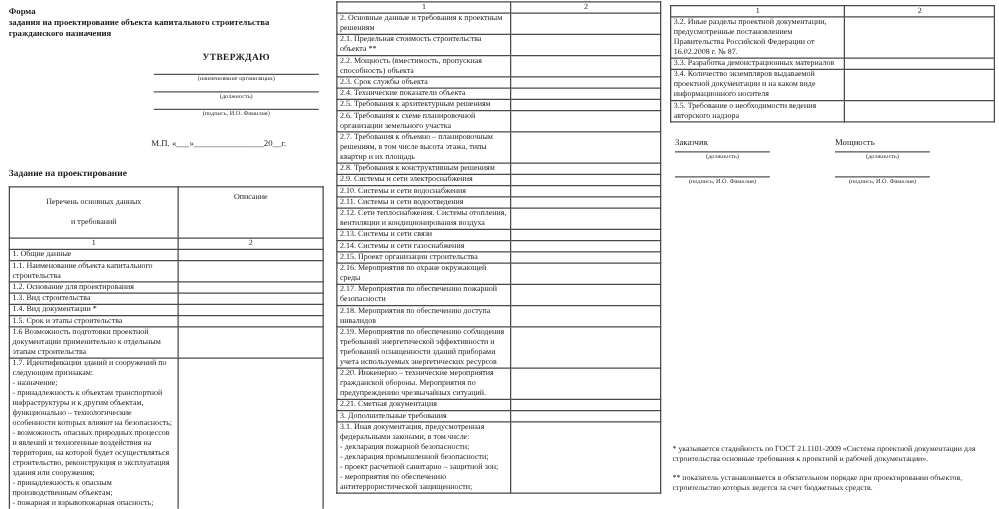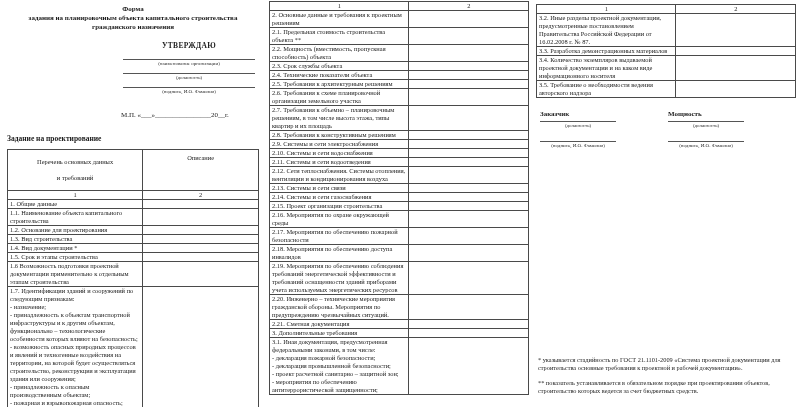--- a/index.html
+++ b/index.html
@@ -7,56 +7,56 @@
     width:799px;height:407px;overflow:hidden;background:#ffffff;
     font-family:"Liberation Serif","DejaVu Serif",serif;color:#1d1d1d;
     position:relative;
   }
   .sheet{position:absolute;inset:0;background:#fff;}
   .pagecol{position:absolute;top:0;height:407px;}
   #col1{left:7px;top:3px;width:252px;}
   #col2{left:269px;top:1px;width:260px;}
   #col3{left:536px;top:4px;width:260px;height:400px;}
 
-  .doc-title{font-weight:bold;font-size:7px;line-height:9px;text-align:center;margin-top:2px;}
+  .doc-title{font-weight:bold;font-size:7px;line-height:9px;margin-top:2px;}
   .approve{width:136px;margin:9px 0 0 auto;padding-right:2px;}
   .approve-head{font-weight:bold;font-size:7.5px;text-align:center;margin-bottom:9px;letter-spacing:.3px;}
   .sig-group{margin-bottom:5px;}
   .sig-rule{border-top:1px solid #555;height:0;margin:0 2px;}
   .sig-cap{font-size:5px;line-height:8px;color:#2e2e2e;text-align:center;}
   .stamp-line{font-size:7px;margin-top:15px;white-space:nowrap;}
   .subtitle{font-weight:bold;font-size:7.5px;margin-top:15px;}
 
   table.doc-table{border-collapse:collapse;width:100%;table-layout:fixed;}
   table.doc-table td{border:1px solid #4a4a4a;vertical-align:top;
     font-size:6.4px;line-height:8px;padding:0 2px;}
   td.c-label{width:54%;white-space:pre-line;}
   td.c-value{width:46%;}
   td.th-main{text-align:center;font-size:6.6px;padding:3px 2px;}
   td.th-num{text-align:center;font-size:5.6px;line-height:7px;padding:0;}
   #col1 table.doc-table{margin-top:6px;}
 
   .sig-row{display:flex;justify-content:flex-start;gap:52px;margin-top:12px;padding-left:4px;}
   .party{width:76px;}
-  .party-head{font-weight:bold;font-size:7px;margin-bottom:3px;}
+  .party-head{font-weight:normal;font-size:7px;margin-bottom:3px;}
   .party .sig-group{margin-bottom:11px;}
   .party .sig-rule{margin:0;}
 
   .footnotes{position:absolute;left:2px;right:0;top:352px;}
   .footnote{font-size:6.3px;line-height:8px;margin-bottom:7px;text-align:left;}
 </style>
 </head>
 <body>
 
 <div class="sheet">
 
   <div class="pagecol" id="col1">
     <div class="doc-title">
       <div>Форма</div>
-      <div>задания на планировочным объекта капитального строительства</div>
+      <div>задания на проектирование объекта капитального строительства</div>
       <div>гражданского назначения</div>
     </div>
 
     <div class="approve">
       <div class="approve-head">УТВЕРЖДАЮ</div>
       <div class="sig-group">
         <div class="sig-rule"></div>
         <div class="sig-cap">(наименование организации)</div>
       </div>
       <div class="sig-group">

